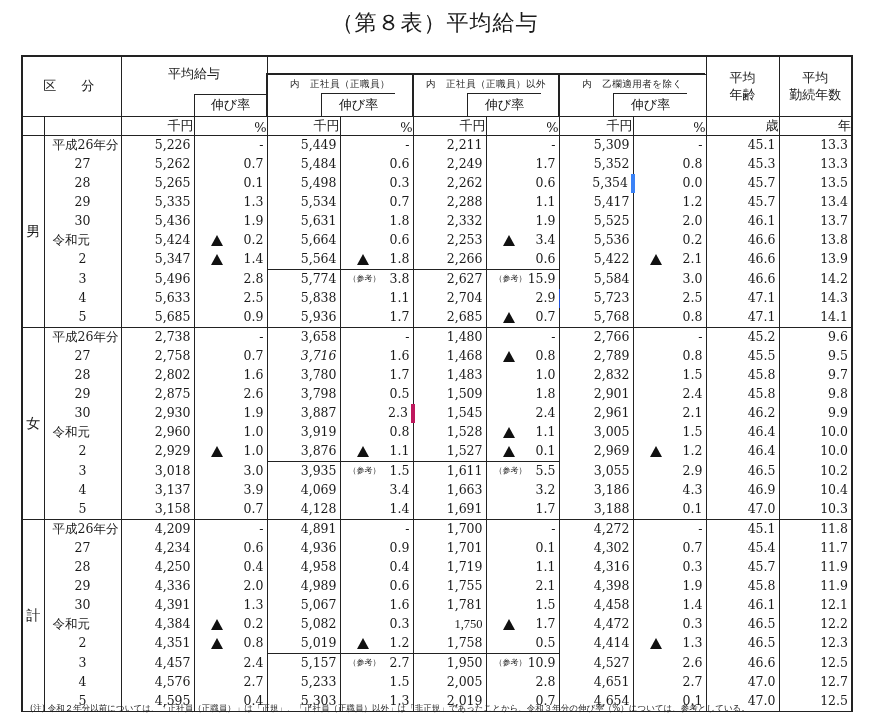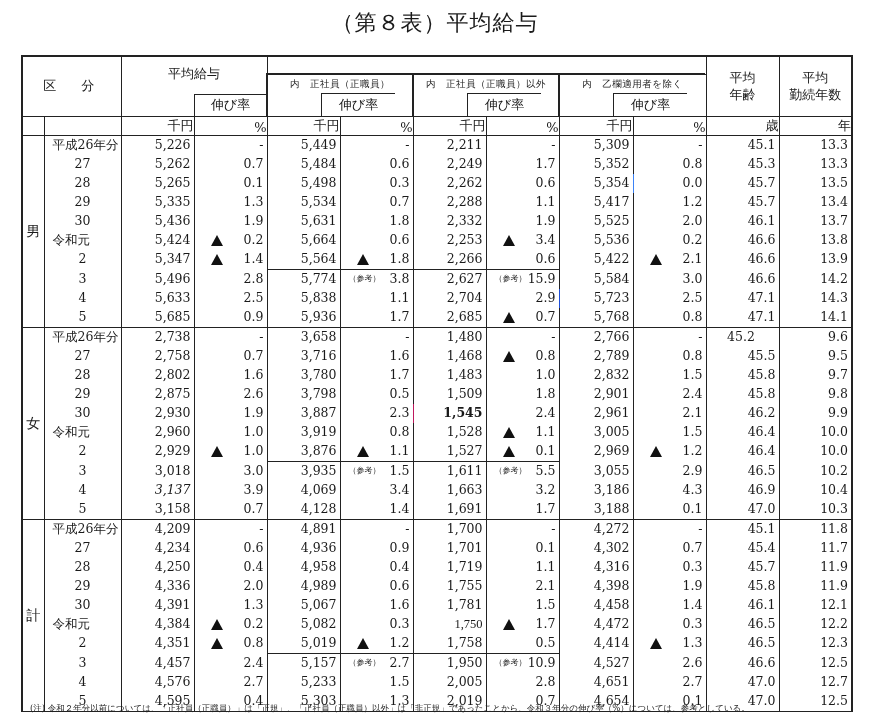--- a/index.html
+++ b/index.html
@@ -112,21 +112,21 @@
       </tr>
       <tr>
         <td class="lbl num">28</td>
         <td style="border-left:1.5px solid #222;">5,265</td>
         <td style="border-left:1px solid #222;" class="rc"><span>0.1</span></td>
         <td style="border-left:1px solid #222;">5,498</td>
         <td style="border-left:1px solid #222;" class="rc"><span>0.3</span></td>
         <td style="border-left:1px solid #222;">2,262</td>
         <td style="border-left:1px solid #222;" class="rc"><span>0.6</span></td>
         <td style="border-left:1px solid #222;">5,354</td>
-        <td style="border-left:1px solid #3b82f6;" class="rc"><span>0.0</span></td>
+        <td style="border-left:4px solid #3b82f6;" class="rc"><span>0.0</span></td>
         <td style="border-left:1.5px solid #222;">45.7</td>
         <td style="border-left:1px solid #222;border-right:2px solid #222;">13.5</td>
       </tr>
       <tr>
         <td class="lbl num">29</td>
         <td style="border-left:1.5px solid #222;">5,335</td>
         <td style="border-left:1px solid #222;" class="rc"><span>1.3</span></td>
         <td style="border-left:1px solid #222;">5,534</td>
         <td style="border-left:1px solid #222;" class="rc"><span>0.7</span></td>
         <td style="border-left:1px solid #222;">2,288</td>
@@ -220,28 +220,28 @@
         <td class="gname" rowspan="10" style="border-left:2px solid #222">女</td>
         <td class="lbl">平成26年分</td>
         <td style="border-left:1.5px solid #222;">2,738</td>
         <td style="border-left:1px solid #222;" class="rc"><span>-</span></td>
         <td style="border-left:1px solid #222;">3,658</td>
         <td style="border-left:1px solid #222;" class="rc"><span>-</span></td>
         <td style="border-left:1px solid #222;">1,480</td>
         <td style="border-left:1px solid #222;" class="rc"><span>-</span></td>
         <td style="border-left:1px solid #222;">2,766</td>
         <td style="border-left:1px solid #222;" class="rc"><span>-</span></td>
-        <td style="border-left:1.5px solid #222;text-align:center;">45.2</td>
+        <td style="border-left:1.5px solid #222;">45.2</td>
         <td style="border-left:1px solid #222;border-right:2px solid #222;">9.6</td>
       </tr>
       <tr>
         <td class="lbl num">27</td>
         <td style="border-left:1.5px solid #222;">2,758</td>
         <td style="border-left:1px solid #222;" class="rc"><span>0.7</span></td>
-        <td style="border-left:1px solid #222;">3,716</td>
+        <td style="border-left:1px solid #222;font-style:italic;">3,716</td>
         <td style="border-left:1px solid #222;" class="rc"><span>1.6</span></td>
         <td style="border-left:1px solid #222;">1,468</td>
         <td style="border-left:1px solid #222;" class="rc"><span class="tri"></span><span>0.8</span></td>
         <td style="border-left:1px solid #222;">2,789</td>
         <td style="border-left:1px solid #222;" class="rc"><span>0.8</span></td>
         <td style="border-left:1.5px solid #222;">45.5</td>
         <td style="border-left:1px solid #222;border-right:2px solid #222;">9.5</td>
       </tr>
       <tr>
         <td class="lbl num">28</td>
@@ -268,21 +268,21 @@
         <td style="border-left:1px solid #222;" class="rc"><span>2.4</span></td>
         <td style="border-left:1.5px solid #222;">45.8</td>
         <td style="border-left:1px solid #222;border-right:2px solid #222;">9.8</td>
       </tr>
       <tr>
         <td class="lbl num">30</td>
         <td style="border-left:1.5px solid #222;">2,930</td>
         <td style="border-left:1px solid #222;" class="rc"><span>1.9</span></td>
         <td style="border-left:1px solid #222;">3,887</td>
         <td style="border-left:1px solid #222;" class="rc"><span>2.3</span></td>
-        <td style="border-left:1px solid #be185d;font-weight:bold;">1,545</td>
+        <td style="border-left:4px solid #be185d;">1,545</td>
         <td style="border-left:1px solid #222;" class="rc"><span>2.4</span></td>
         <td style="border-left:1px solid #222;">2,961</td>
         <td style="border-left:1px solid #222;" class="rc"><span>2.1</span></td>
         <td style="border-left:1.5px solid #222;">46.2</td>
         <td style="border-left:1px solid #222;border-right:2px solid #222;">9.9</td>
       </tr>
       <tr>
         <td class="lbl">令和元</td>
         <td style="border-left:1.5px solid #222;">2,960</td>
         <td style="border-left:1px solid #222;" class="rc"><span>1.0</span></td>
@@ -316,21 +316,21 @@
         <td style="border-left:1px solid #222;" class="s rc"><span class="ref">（参考）</span><span>1.5</span></td>
         <td style="border-left:1px solid #222;" class="s">1,611</td>
         <td style="border-left:1px solid #222;" class="s rc"><span class="ref">（参考）</span><span>5.5</span></td>
         <td style="border-left:1px solid #222;padding-left:19px;">3,055</td>
         <td style="border-left:1px solid #222;" class="rc"><span>2.9</span></td>
         <td style="border-left:1.5px solid #222;">46.5</td>
         <td style="border-left:1px solid #222;border-right:2px solid #222;">10.2</td>
       </tr>
       <tr>
         <td class="lbl num">4</td>
-        <td style="border-left:1.5px solid #222;font-style:italic;">3,137</td>
+        <td style="border-left:1.5px solid #222;">3,137</td>
         <td style="border-left:1px solid #222;" class="rc"><span>3.9</span></td>
         <td style="border-left:1px solid #222;">4,069</td>
         <td style="border-left:1px solid #222;" class="rc"><span>3.4</span></td>
         <td style="border-left:1px solid #222;">1,663</td>
         <td style="border-left:1px solid #222;" class="rc"><span>3.2</span></td>
         <td style="border-left:1px solid #222;">3,186</td>
         <td style="border-left:1px solid #222;" class="rc"><span>4.3</span></td>
         <td style="border-left:1.5px solid #222;">46.9</td>
         <td style="border-left:1px solid #222;border-right:2px solid #222;">10.4</td>
       </tr>

